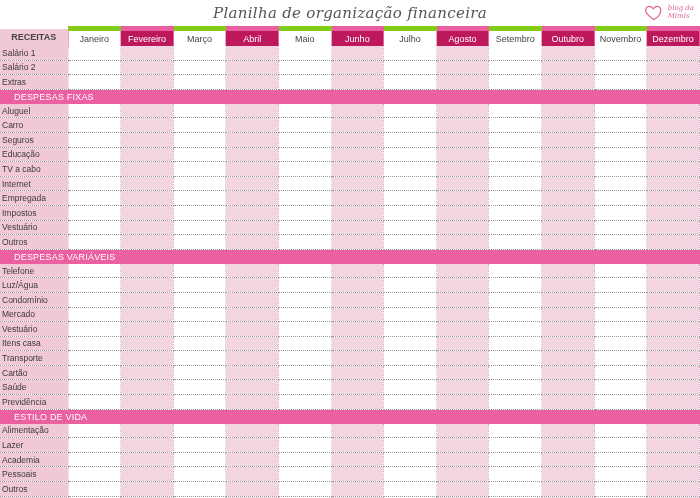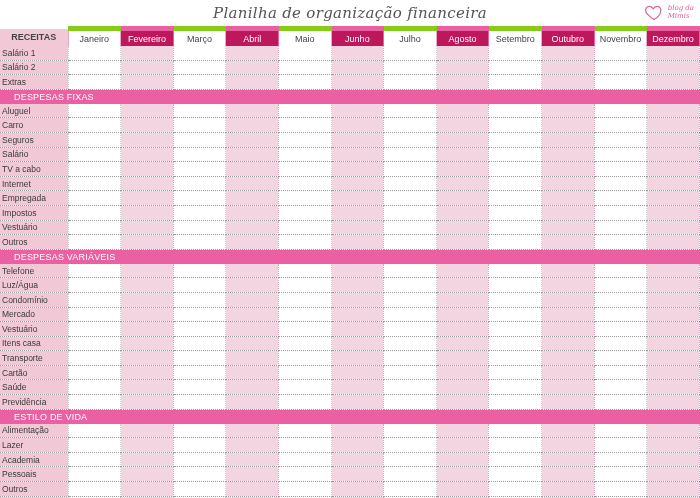--- a/index.html
+++ b/index.html
@@ -272,21 +272,21 @@
           <td class="cell"></td>
           <td class="cell alt"></td>
           <td class="cell"></td>
           <td class="cell alt"></td>
           <td class="cell"></td>
           <td class="cell alt"></td>
           <td class="cell"></td>
           <td class="cell alt"></td>
         </tr>
         <tr>
-          <td class="lab">Salário</td>
+          <td class="lab">Educação</td>
           <td class="cell"></td>
           <td class="cell alt"></td>
           <td class="cell"></td>
           <td class="cell alt"></td>
           <td class="cell"></td>
           <td class="cell alt"></td>
           <td class="cell"></td>
           <td class="cell alt"></td>
           <td class="cell"></td>
           <td class="cell alt"></td>

